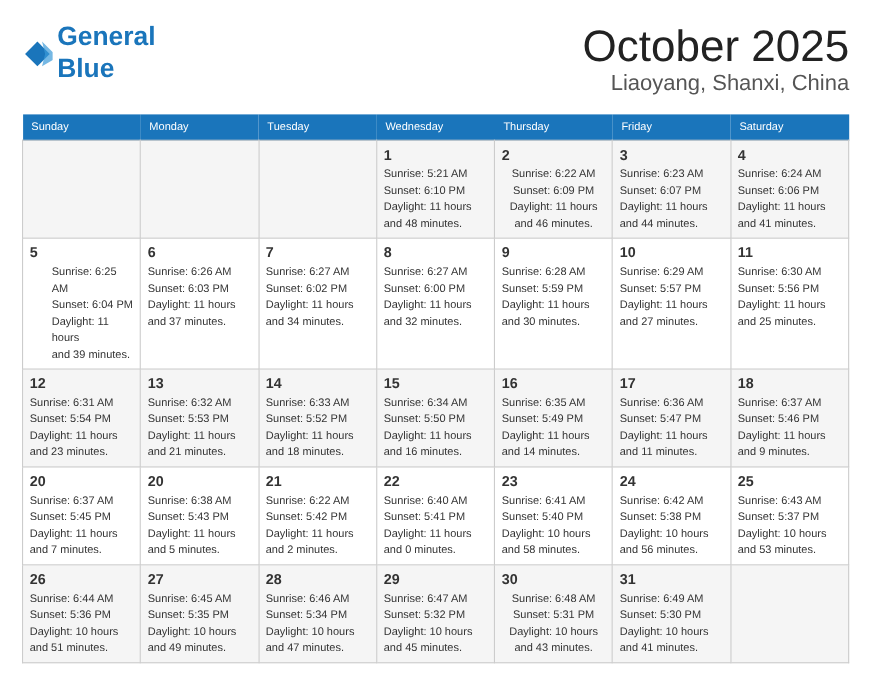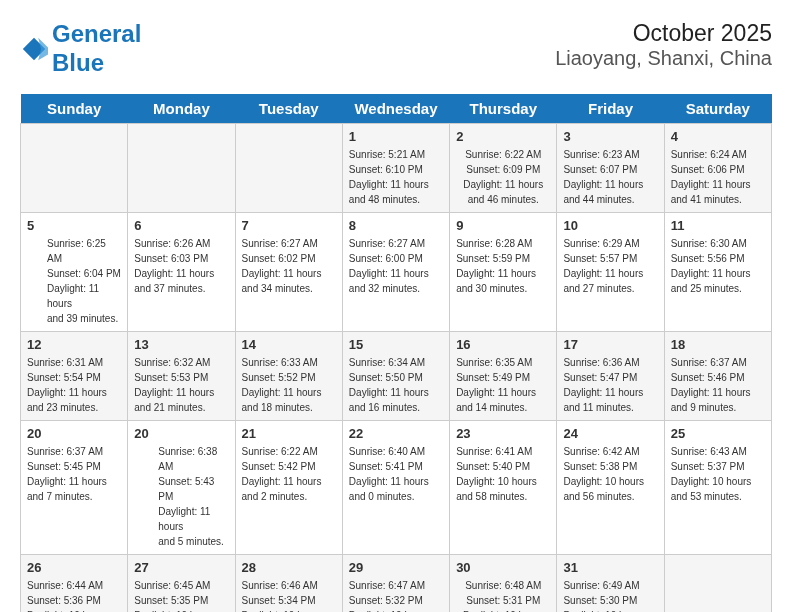--- a/index.html
+++ b/index.html
@@ -31,40 +31,40 @@
     }
     .logo-icon {
       width: 28px;
       height: 28px;
       margin-right: 4px;
     }
     .title-block {
       text-align: right;
     }
     .month-title {
-      font-size: 23px;
+      font-size: 40px;
       color: #222;
       font-weight: normal;
     }
     .location {
       font-size: 20px;
       color: #555;
     }
     table {
       width: 100%;
       border-collapse: collapse;
       table-layout: fixed;
     }
     thead tr th {
       background-color: #1a75bb;
       color: #fff;
-      text-align: center;
+      text-align: left;
       padding: 6px 8px;
-      font-size: 15px;
-      font-weight: bold;
+      font-size: 10px;
+      font-weight: normal;
     }
     tbody tr td {
       border: 1px solid #ccc;
       vertical-align: top;
       padding: 5px 6px;
       font-size: 10.5px;
       color: #333;
       height: 88px;
       background: #fff;
     }
@@ -257,21 +257,21 @@
       <tr>
         <td>
           <span class="day-number">20</span>
           <div class="day-info" style="white-space: pre-line;">Sunrise: 6:37 AM
 Sunset: 5:45 PM
 Daylight: 11 hours
 and 7 minutes.</div>
         </td>
         <td>
           <span class="day-number">20</span>
-          <div class="day-info" style="white-space: pre-line; margin-left: 24px;">Sunrise: 6:38 AM
+          <div class="day-info" style="white-space: pre-line;">Sunrise: 6:38 AM
 Sunset: 5:43 PM
 Daylight: 11 hours
 and 5 minutes.</div>
         </td>
         <td>
           <span class="day-number">21</span>
           <div class="day-info" style="white-space: pre-line;">Sunrise: 6:22 AM
 Sunset: 5:42 PM
 Daylight: 11 hours
 and 2 minutes.</div>

